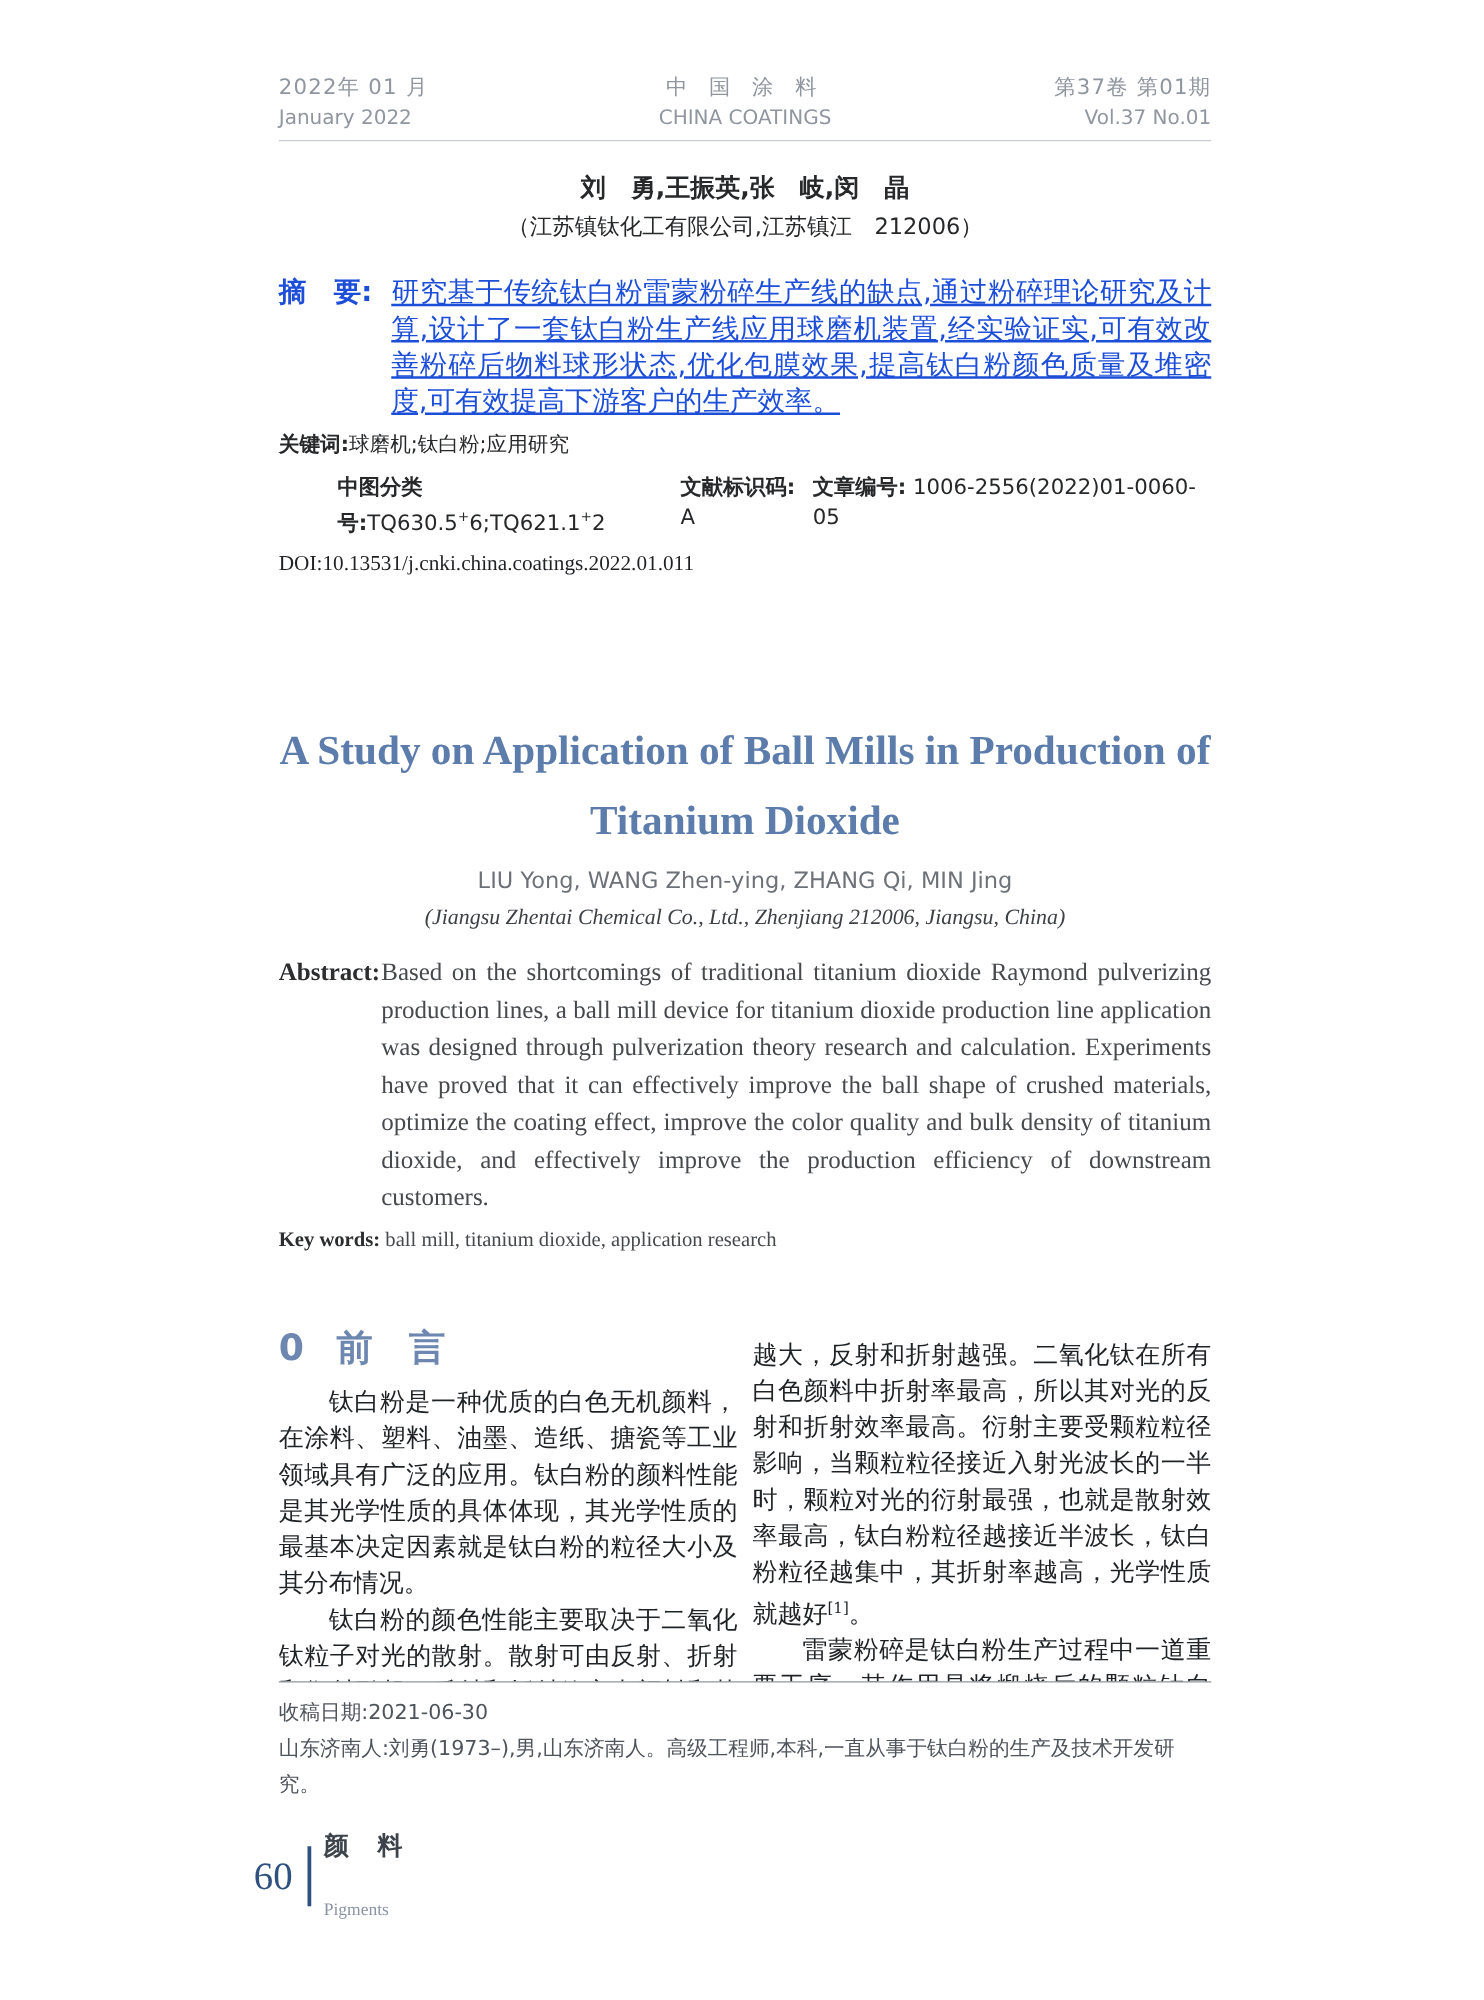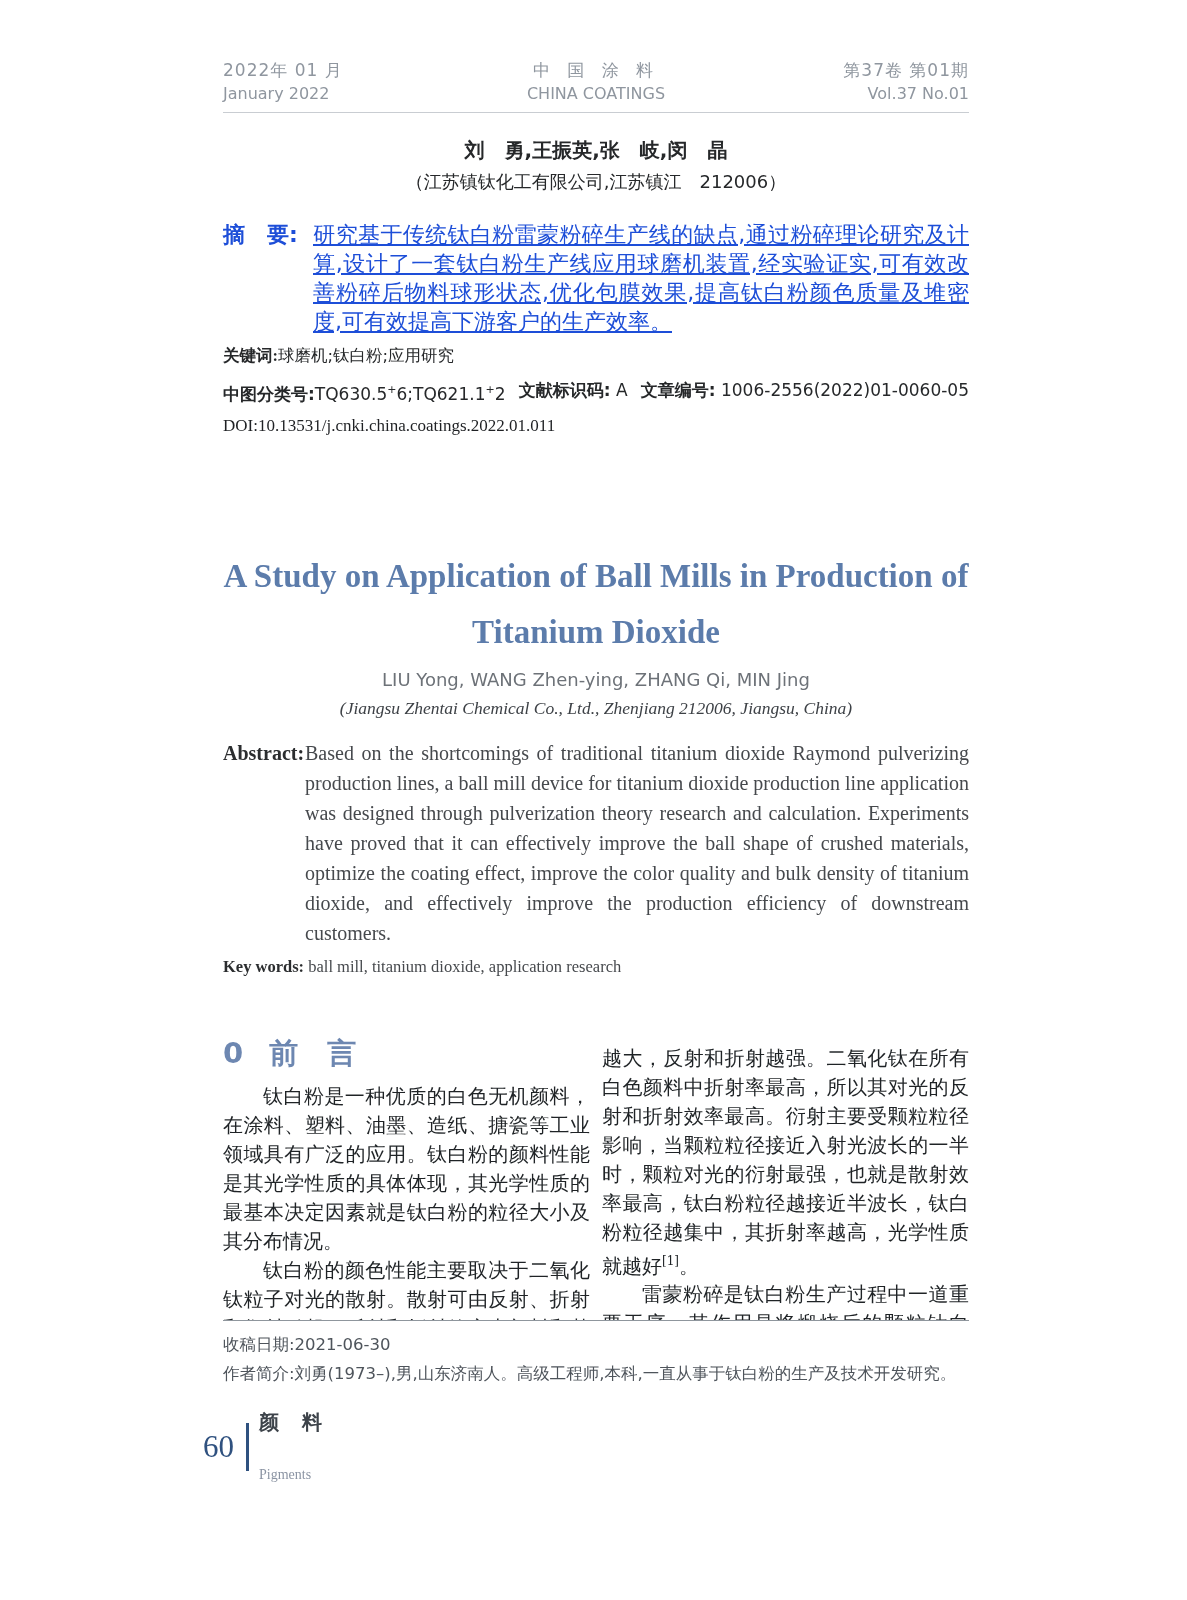--- a/index.html
+++ b/index.html
@@ -69,27 +69,28 @@
     font-size: 22px;
     line-height: 29px;
     text-align: justify;
     padding-left: 90px;
     text-indent: -90px;
     color: #1d4ed8;
     text-decoration: underline;
   }
   .hang-zh .label { font-weight: bold; display: inline-block; width: 90px; text-indent: 0; }
   .kw-zh { margin-top: 5px; font-size: 16.5px; line-height: 29px; }
-  .kw-zh .label { font-weight: bold; font-family: Liberation Serif, serif; }
+  .kw-zh .label { font-weight: bold; }
   .meta-row {
     margin-top: 8px;
     display: flex;
     justify-content: space-between;
     font-size: 17px;
     line-height: 24px;
+    margin-left: 47px;
   }
   .meta-row .label { font-weight: bold; }
   .meta-row sup { font-size: 11px; }
   .doi {
     margin-top: 8px;
     font-family: "Liberation Serif", "DejaVu Serif", serif;
     font-size: 17px;
     line-height: 24px;
     color: #1f2124;
   }
@@ -270,21 +271,21 @@
         <p><span>越大，反射和折射越强。二氧化钛在所有白色颜料中折射率最高，所以其对光的反射和折射效率最高。衍射主要受颗粒粒径影响，当颗粒粒径接近入射光波长的一半时，颗粒对光的衍射最强，也就是散射效率最高，钛白粉粒径越接近半波长，钛白粉粒径越集中，其折射率越高，光学性质就越好</span><sup>[1]</sup><span>。</span></p>
         <p class="indent">雷蒙粉碎是钛白粉生产过程中一道重要工序，其作用是将煅烧后的颗粒钛白粉，粉碎成粒径为0.25～0.30 μm（接近入射光的半波长）的粉状物料，供</p>
       </div>
     </div>
 
     <div class="footnote">
       <div>
         <span>收稿日期:</span><span>2021-06-30</span>
       </div>
       <div>
-        <span>作者简介:</span><span>刘勇(1973–),男,山东济南人。高级工程师,本科,一直从事于钛白粉的生产及技术开发研究。</span>
+        <span>山东济南人:</span><span>刘勇(1973–),男,山东济南人。高级工程师,本科,一直从事于钛白粉的生产及技术开发研究。</span>
       </div>
     </div>
 
     <div class="page-footer">
       <span class="page-no">60</span>
       <span class="footer-bar"></span>
       <span class="footer-sec">
         <span class="sec-zh">颜 料</span>
         <span class="sec-en">Pigments</span>
       </span>

